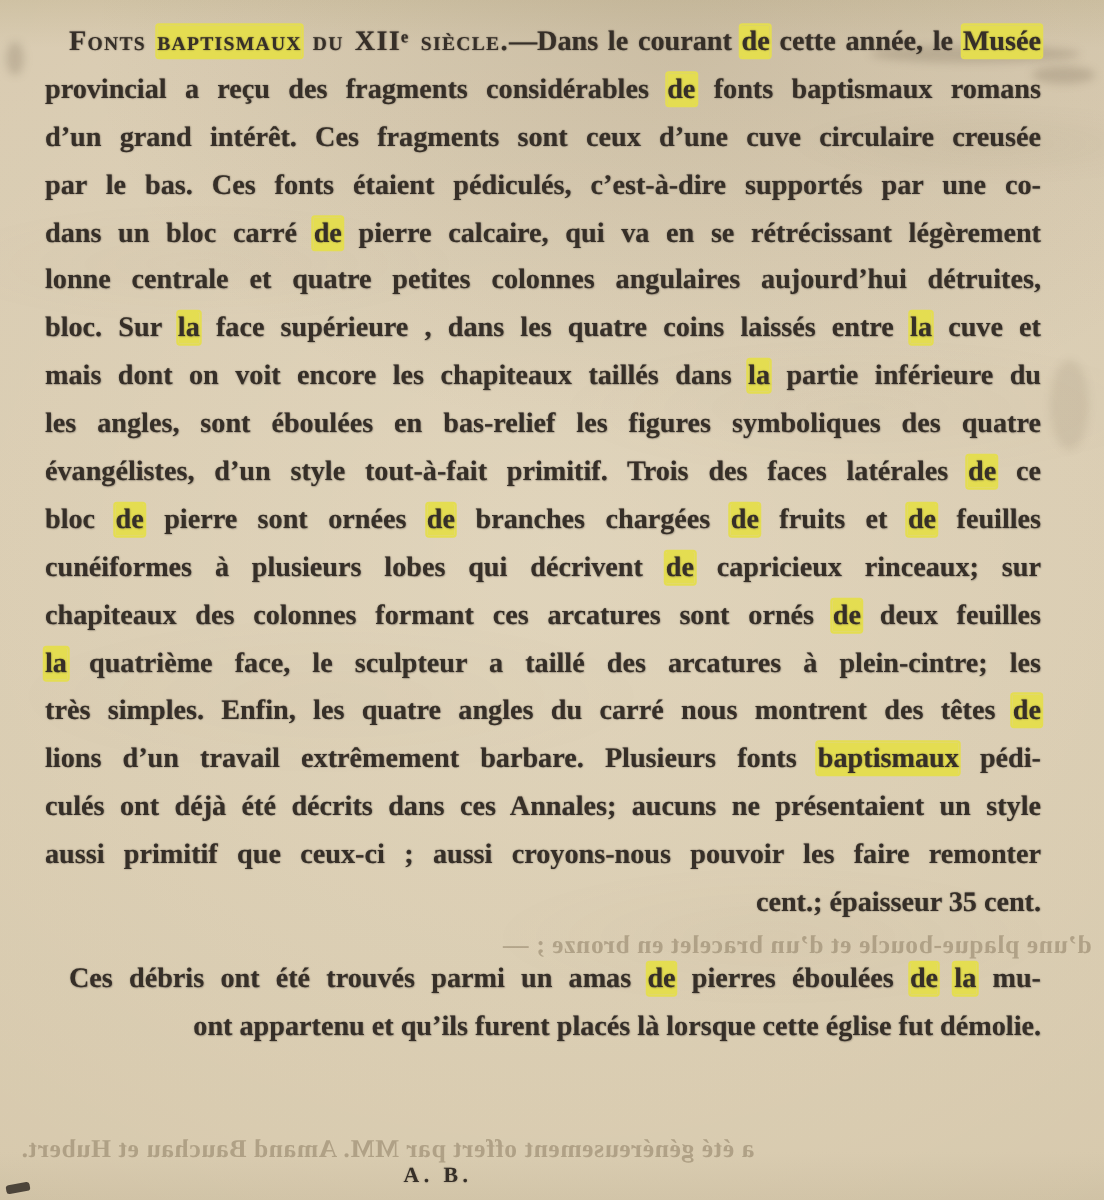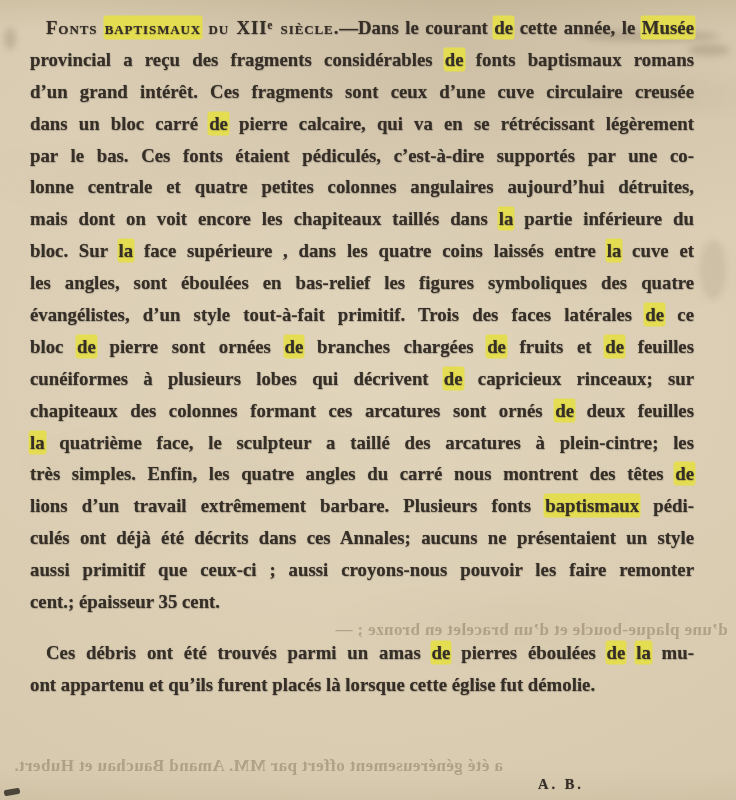--- a/index.html
+++ b/index.html
@@ -29,38 +29,38 @@
     position:absolute;left:30px;right:42px;top:12px;z-index:2;
     font-size:18.8px;line-height:31.9px;font-weight:700;
     color:var(--ink,#362f28);
     text-shadow:0 0 1px rgba(54,47,40,0.55), .5px .6px .9px rgba(54,47,40,0.22);
   }
   .para{margin:0;}
   .para + .para{margin-top:19px;}
   .text-line{
     height:31.9px;text-align:justify;text-align-last:justify;
   }
-  .text-line.no-just{text-align:left;text-align-last:auto;}
+  .text-line.no-just{text-align:right;text-align-last:auto;}
   .text-line.indent{text-indent:16px;}
   .sc{font-variant:small-caps;letter-spacing:.9px;}
   .hl{
     background:var(--hl,#e4dd51);
     box-shadow:0 0 0 1.5px var(--hl,#e4dd51);
     border-radius:1px;
   }
   .ghost{
     position:absolute;z-index:1;transform:scaleX(-1);
     color:rgba(120,102,76,0.42);filter:blur(.5px);
     font-size:17px;font-weight:700;white-space:nowrap;letter-spacing:.4px;
   }
   .ghost-1{top:620px;right:8px;}
   .ghost-2{top:756px;left:14px;}
   .signature{
     position:absolute;z-index:2;top:776px;left:0;right:152px;
-    text-align:right;font-size:14.5px;font-weight:700;letter-spacing:3px;
+    text-align:center;font-size:14.5px;font-weight:700;letter-spacing:3px;
     color:var(--ink,#362f28);
     text-shadow:0 0 1px rgba(54,47,40,0.5);
     font-family:Liberation Serif, serif;
   }
   .smudge{position:absolute;background:rgba(92,76,54,0.20);filter:blur(3px);border-radius:50%;z-index:0;}
   .smudge.s1{top:30px;left:580px;width:140px;height:12px;}
   .smudge.s2{top:28px;left:4px;width:12px;height:22px;}
   .smudge.s3{top:44px;left:688px;width:42px;height:12px;}
   .smudge.s4{top:240px;left:700px;width:26px;height:60px;opacity:.5;}
   .corner-mark{
@@ -80,25 +80,25 @@
   <div class="smudge s4"></div>
 
   <div class="ghost ghost-1">d’une plaque-boucle et d’un bracelet en bronze ; —</div>
   <div class="ghost ghost-2">a été généreusement offert par MM. Amand Bauchau et Hubert.</div>
 
   <div class="text-block">
       <div class="para">
         <div class="text-line indent"><span class="sc">Fonts </span><span class="hl sc">baptismaux</span><span class="sc"> du XIIᵉ siècle.</span><span>—Dans le courant </span><span class="hl">de</span><span> cette année, le </span><span class="hl">Musée</span></div>
         <div class="text-line"><span>provincial a reçu des fragments considérables </span><span class="hl">de</span><span> fonts baptismaux romans</span></div>
         <div class="text-line"><span>d’un grand intérêt. Ces fragments sont ceux d’une cuve circulaire creusée</span></div>
+        <div class="text-line"><span>par le bas. Ces fonts étaient pédiculés, c’est-à-dire supportés par une co-</span></div>
         <div class="text-line"><span>dans un bloc carré </span><span class="hl">de</span><span> pierre calcaire, qui va en se rétrécissant légèrement</span></div>
-        <div class="text-line"><span>par le bas. Ces fonts étaient pédiculés, c’est-à-dire supportés par une co-</span></div>
         <div class="text-line"><span>lonne centrale et quatre petites colonnes angulaires aujourd’hui détruites,</span></div>
+        <div class="text-line"><span>bloc. Sur </span><span class="hl">la</span><span> face supérieure , dans les quatre coins laissés entre </span><span class="hl">la</span><span> cuve et</span></div>
         <div class="text-line"><span>mais dont on voit encore les chapiteaux taillés dans </span><span class="hl">la</span><span> partie inférieure du</span></div>
-        <div class="text-line"><span>bloc. Sur </span><span class="hl">la</span><span> face supérieure , dans les quatre coins laissés entre </span><span class="hl">la</span><span> cuve et</span></div>
         <div class="text-line"><span>les angles, sont éboulées en bas-relief les figures symboliques des quatre</span></div>
         <div class="text-line"><span>évangélistes, d’un style tout-à-fait primitif. Trois des faces latérales </span><span class="hl">de</span><span> ce</span></div>
         <div class="text-line"><span>bloc </span><span class="hl">de</span><span> pierre sont ornées </span><span class="hl">de</span><span> branches chargées </span><span class="hl">de</span><span> fruits et </span><span class="hl">de</span><span> feuilles</span></div>
         <div class="text-line"><span>cunéiformes à plusieurs lobes qui décrivent </span><span class="hl">de</span><span> capricieux rinceaux; sur</span></div>
         <div class="text-line"><span>chapiteaux des colonnes formant ces arcatures sont ornés </span><span class="hl">de</span><span> deux feuilles</span></div>
         <div class="text-line"><span class="hl">la</span><span> quatrième face, le sculpteur a taillé des arcatures à plein-cintre; les</span></div>
         <div class="text-line"><span>très simples. Enfin, les quatre angles du carré nous montrent des têtes </span><span class="hl">de</span></div>
         <div class="text-line"><span>lions d’un travail extrêmement barbare. Plusieurs fonts </span><span class="hl">baptismaux</span><span> pédi-</span></div>
         <div class="text-line"><span>culés ont déjà été décrits dans ces Annales; aucuns ne présentaient un style</span></div>
         <div class="text-line"><span>aussi primitif que ceux-ci ; aussi croyons-nous pouvoir les faire remonter</span></div>

